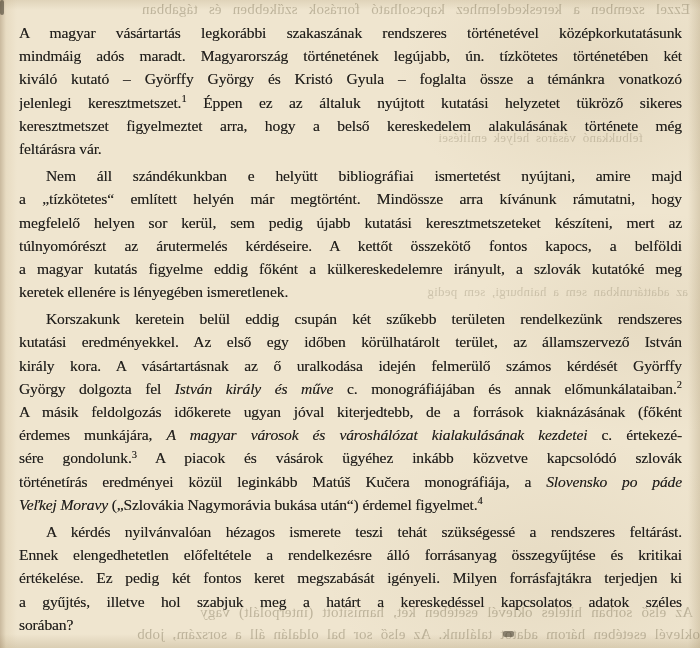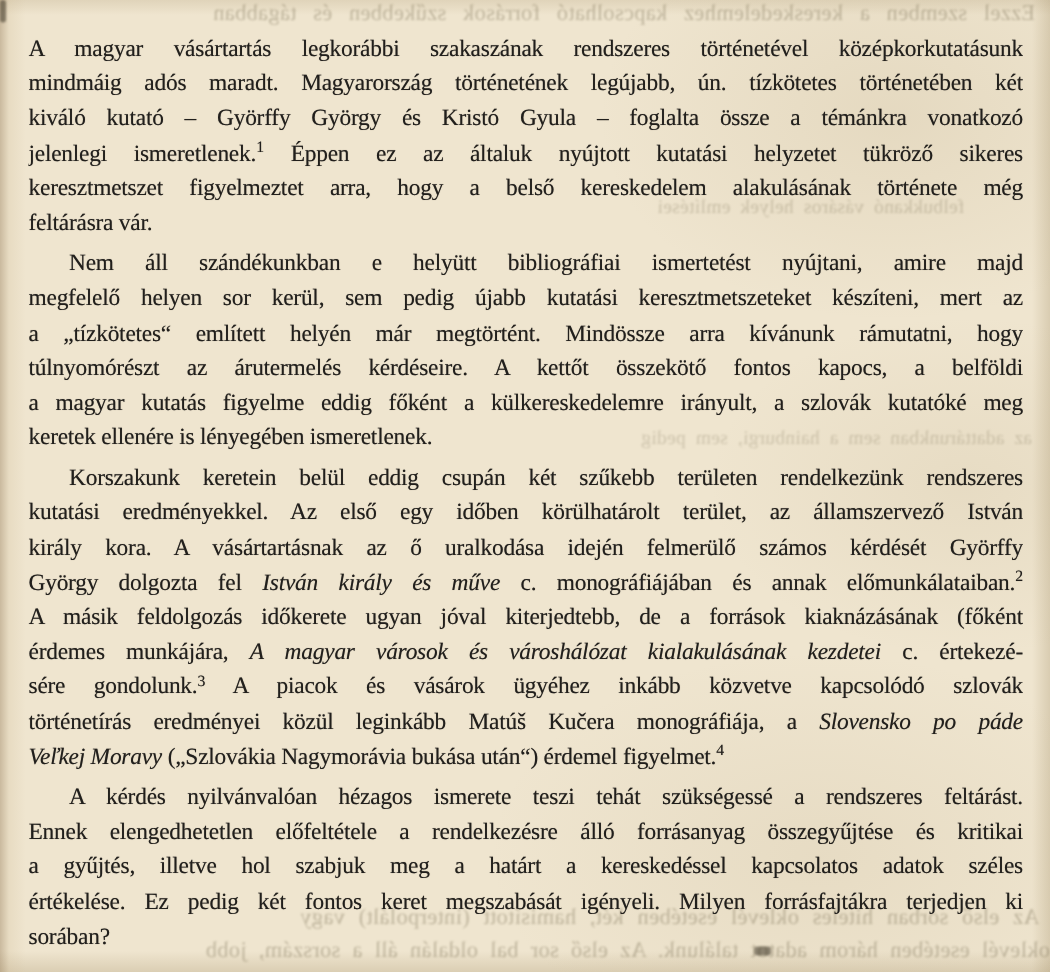--- a/index.html
+++ b/index.html
@@ -64,44 +64,44 @@
       <div class="ghost" style="top: 604px; left: 95px; width: 598px; font-size: 15px; word-spacing: 5px; opacity: 0.4;">Az első sorban hiteles oklevél esetében két, hamisított (interpolált) vagy</div>
       <div class="ghost" style="top: 626px; left: 55px; width: 645px; font-size: 15px; word-spacing: 4px; opacity: 0.4;">oklevél esetében három adatot találunk. Az első sor bal oldalán áll a sorszám, jobb</div>
       <div class="speck" style="left: 0px; top: 0px; width: 4px; height: 15px;"></div>
       <div class="speck" style="left: 503px; top: 631px; width: 11px; height: 6px;"></div>
     </div>
   <div class="text-block">
       <div class="para">
         <div class="line"><span>A magyar vásártartás legkorábbi szakaszának rendszeres történetével középkorkutatásunk</span></div>
         <div class="line"><span>mindmáig adós maradt. Magyarország történetének legújabb, ún. tízkötetes történetében két</span></div>
         <div class="line"><span>kiváló kutató – Györffy György és Kristó Gyula – foglalta össze a témánkra vonatkozó</span></div>
-        <div class="line"><span>jelenlegi ismeretlenek.</span><span class="sup">1</span><span> Éppen ez az általuk nyújtott kutatási helyzetet tükröző sikeres</span></div>
+        <div class="line"><span>jelenlegi keresztmetszet.</span><span class="sup">1</span><span> Éppen ez az általuk nyújtott kutatási helyzetet tükröző sikeres</span></div>
         <div class="line"><span>keresztmetszet figyelmeztet arra, hogy a belső kereskedelem alakulásának története még</span></div>
         <div class="line last"><span>feltárásra vár.</span></div>
       </div>
       <div class="para">
         <div class="line indent"><span>Nem áll szándékunkban e helyütt bibliográfiai ismertetést nyújtani, amire majd</span></div>
+        <div class="line"><span>a „tízkötetes“ említett helyén már megtörtént. Mindössze arra kívánunk rámutatni, hogy</span></div>
         <div class="line"><span>megfelelő helyen sor kerül, sem pedig újabb kutatási keresztmetszeteket készíteni, mert az</span></div>
-        <div class="line"><span>a „tízkötetes“ említett helyén már megtörtént. Mindössze arra kívánunk rámutatni, hogy</span></div>
         <div class="line"><span>túlnyomórészt az árutermelés kérdéseire. A kettőt összekötő fontos kapocs, a belföldi</span></div>
         <div class="line"><span>a magyar kutatás figyelme eddig főként a külkereskedelemre irányult, a szlovák kutatóké meg</span></div>
         <div class="line last"><span>keretek ellenére is lényegében ismeretlenek.</span></div>
       </div>
       <div class="para">
         <div class="line indent"><span>Korszakunk keretein belül eddig csupán két szűkebb területen rendelkezünk rendszeres</span></div>
         <div class="line"><span>kutatási eredményekkel. Az első egy időben körülhatárolt terület, az államszervező István</span></div>
         <div class="line"><span>király kora. A vásártartásnak az ő uralkodása idején felmerülő számos kérdését Györffy</span></div>
         <div class="line"><span>György dolgozta fel </span><span class="it">István király és műve</span><span> c. monográfiájában és annak előmunkálataiban.</span><span class="sup">2</span></div>
         <div class="line"><span>A másik feldolgozás időkerete ugyan jóval kiterjedtebb, de a források kiaknázásának (főként</span></div>
         <div class="line"><span>érdemes munkájára, </span><span class="it">A magyar városok és városhálózat kialakulásának kezdetei</span><span> c. értekezé-</span></div>
         <div class="line"><span>sére gondolunk.</span><span class="sup">3</span><span> A piacok és vásárok ügyéhez inkább közvetve kapcsolódó szlovák</span></div>
         <div class="line"><span>történetírás eredményei közül leginkább Matúš Kučera monográfiája, a </span><span class="it">Slovensko po páde</span></div>
         <div class="line last"><span class="it">Veľkej Moravy</span><span> („Szlovákia Nagymorávia bukása után“) érdemel figyelmet.</span><span class="sup">4</span></div>
       </div>
       <div class="para">
         <div class="line indent"><span>A kérdés nyilvánvalóan hézagos ismerete teszi tehát szükségessé a rendszeres feltárást.</span></div>
         <div class="line"><span>Ennek elengedhetetlen előfeltétele a rendelkezésre álló forrásanyag összegyűjtése és kritikai</span></div>
+        <div class="line"><span>értékelése. Ez pedig két fontos keret megszabását igényeli. Milyen forrásfajtákra terjedjen ki</span></div>
         <div class="line"><span>a gyűjtés, illetve hol szabjuk meg a határt a kereskedéssel kapcsolatos adatok széles</span></div>
-        <div class="line"><span>értékelése. Ez pedig két fontos keret megszabását igényeli. Milyen forrásfajtákra terjedjen ki</span></div>
         <div class="line last"><span>sorában?</span></div>
       </div>
     </div>
 </div>
 
 </body></html>

